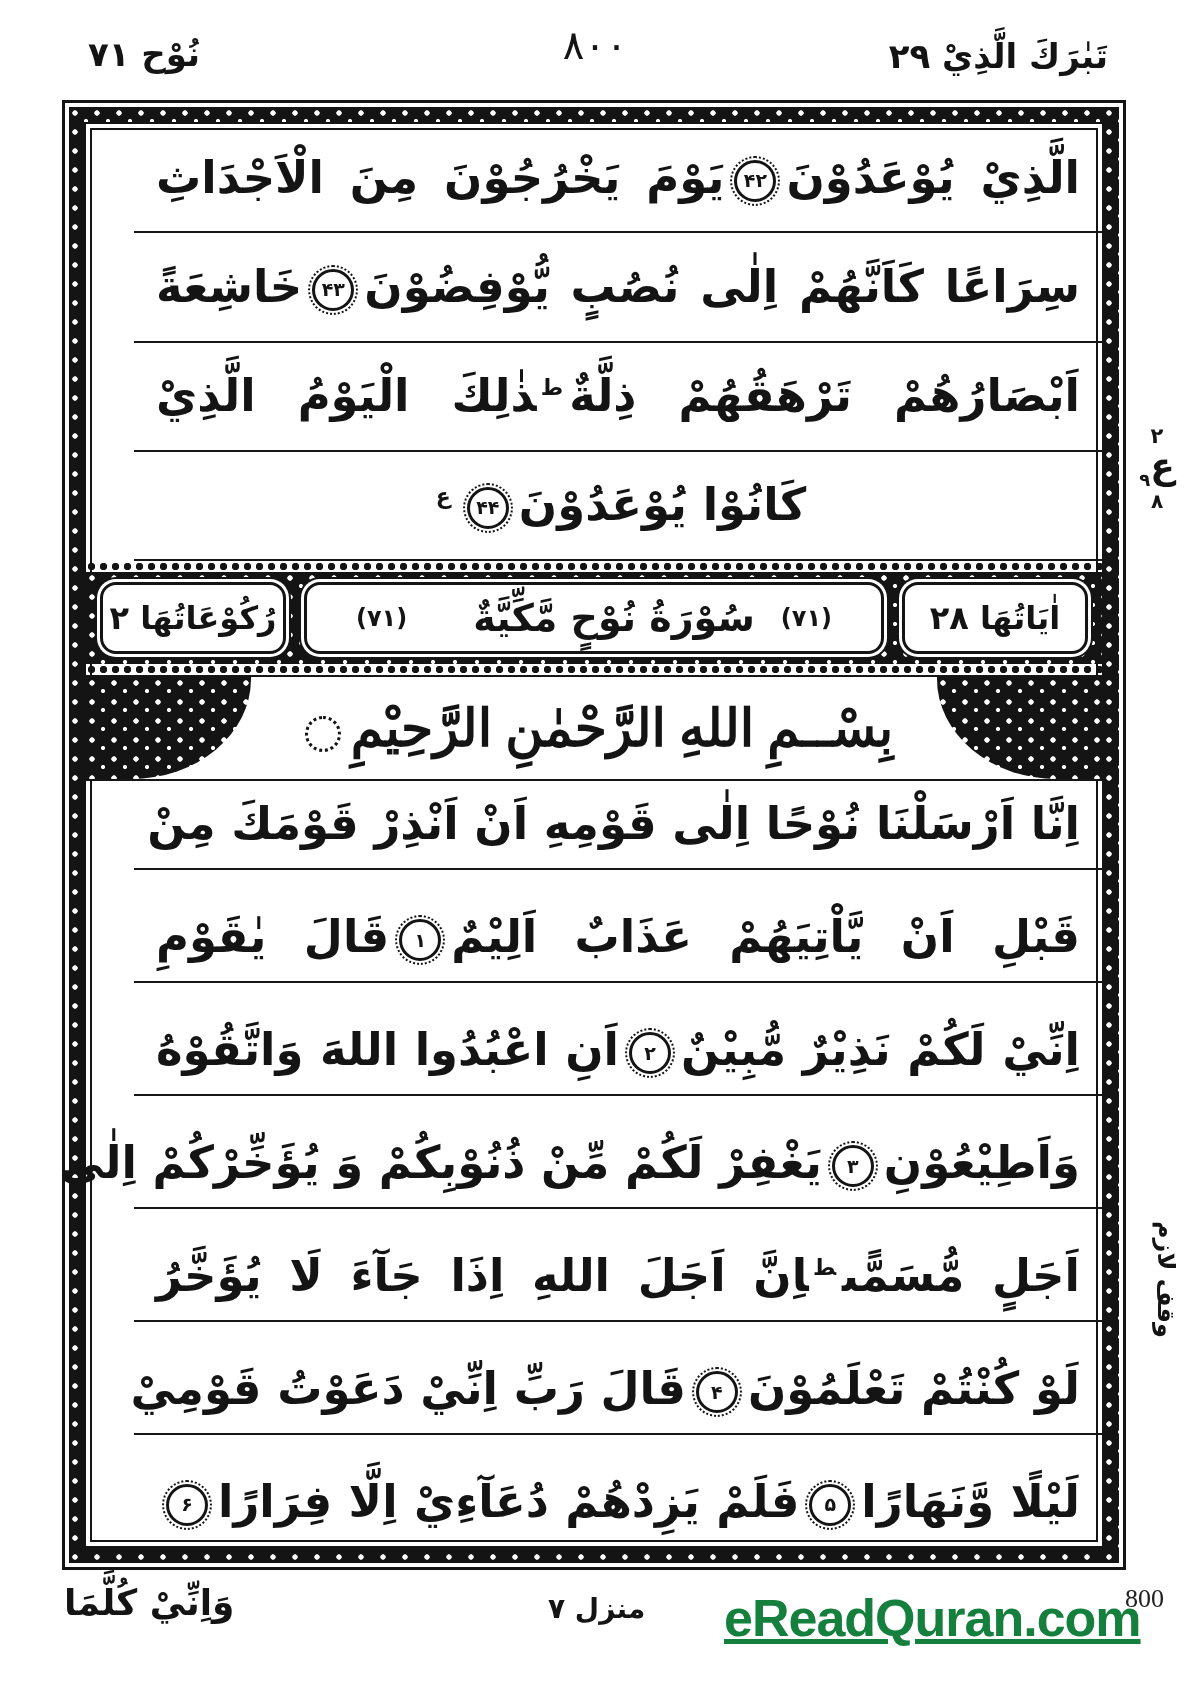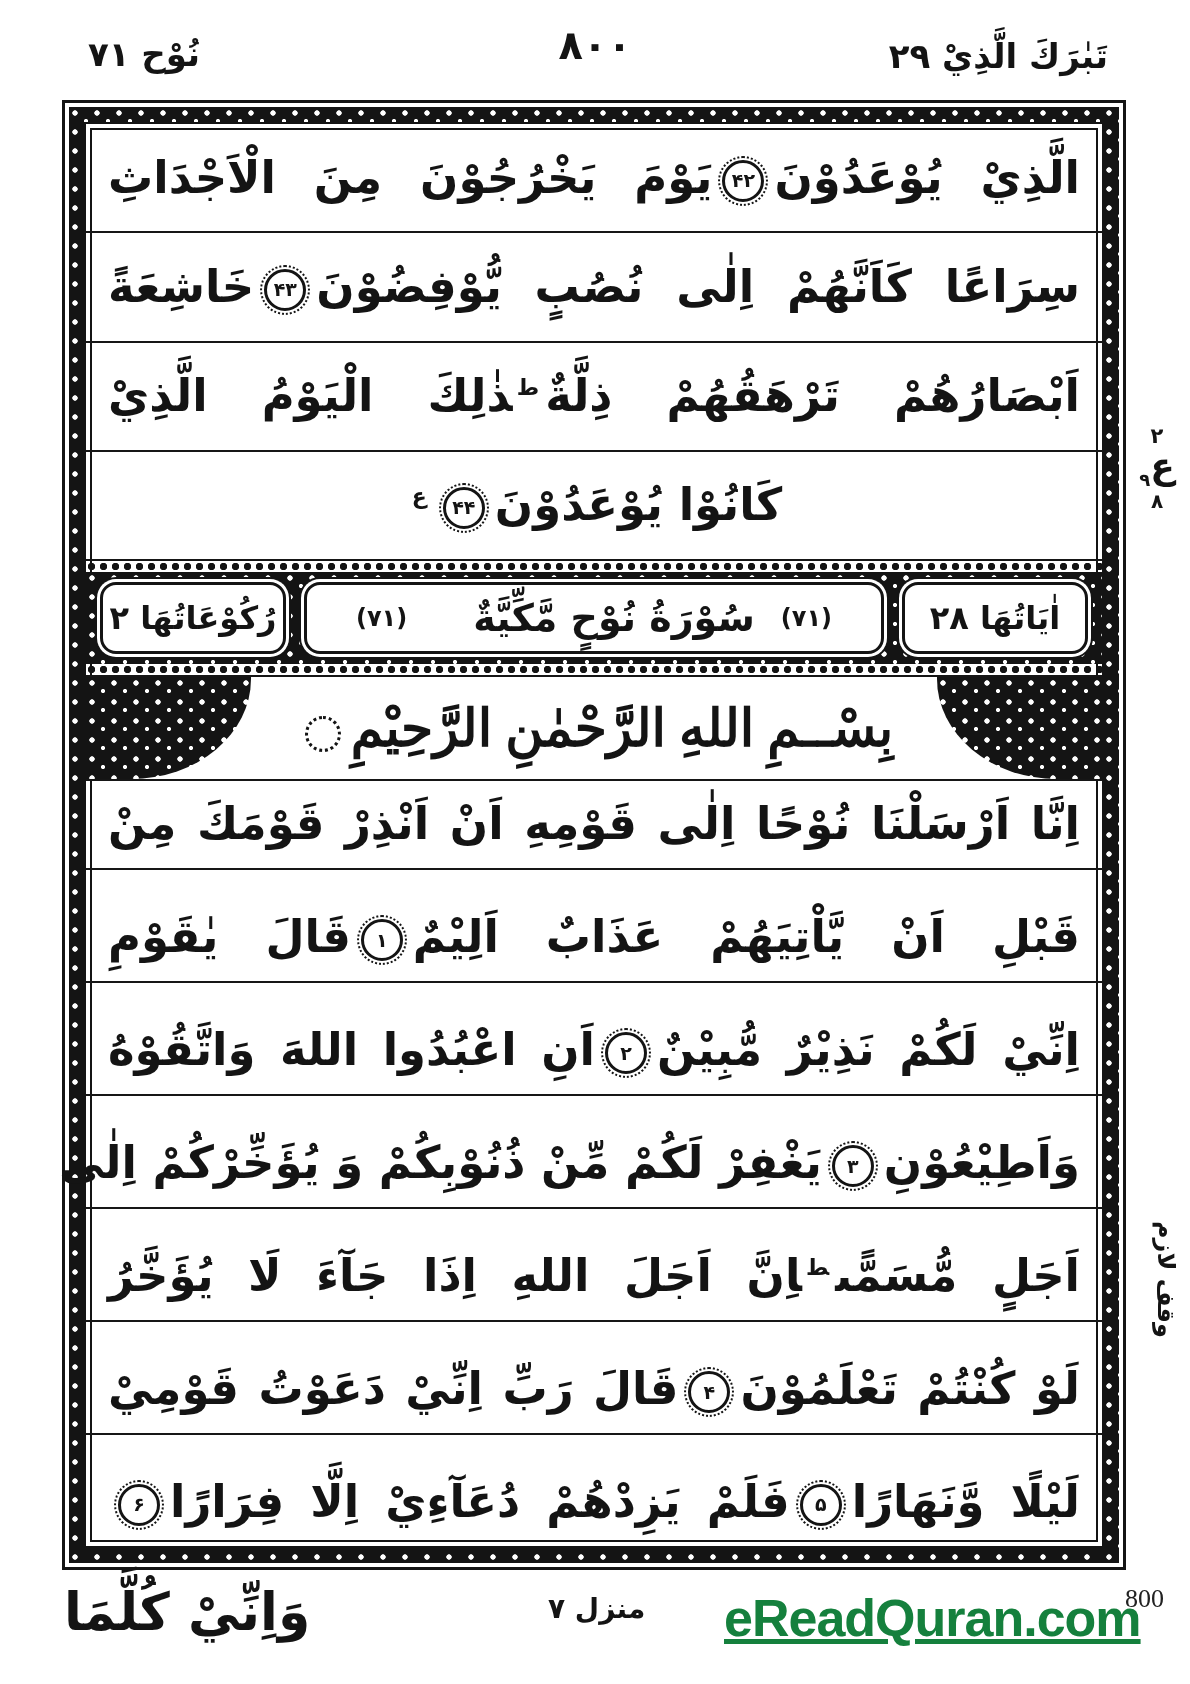--- a/index.html
+++ b/index.html
@@ -3,21 +3,21 @@
 <meta charset="utf-8">
 <style>
   html,body{margin:0;padding:0;}
   body{
     width:1190px;height:1684px;position:relative;overflow:hidden;
     background:#ffffff;color:#141414;
     font-family:"DejaVu Sans",sans-serif;
   }
   
   .hdr-left{position:absolute;left:88px;top:34px;font-size:34px;font-weight:700;direction:rtl;}
-  .hdr-center{position:absolute;left:0;right:0;top:22px;text-align:center;font-size:40px;font-weight:700;}
+  .hdr-center{position:absolute;left:0;right:0;top:22px;text-align:center;font-size:40px;font-weight:400;}
   .hdr-right{position:absolute;right:82px;top:36px;font-size:34px;font-weight:700;direction:rtl;}
 
   
   .frame{
     position:absolute;left:62px;top:100px;width:1064px;height:1470px;
     box-sizing:border-box;border:3px solid #141414;background:#fff;padding:4px;
   }
   .deco-fill{
     background-color:#141414;
     background-image:
@@ -25,21 +25,21 @@
       radial-gradient(circle at 17px 14px,#ffffff 1.7px,transparent 2.4px);
     background-size:22px 19px;
   }
   .frame-band{width:100%;height:100%;box-sizing:border-box;padding:15px;}
   .frame-inner{
     width:100%;height:100%;box-sizing:border-box;background:#fff;
     border:2px solid #141414;
     box-shadow:inset 0 0 0 4px #ffffff, inset 0 0 0 6px #141414;
     display:flex;flex-direction:column;
   }
-  .lines-block{display:flex;flex-direction:column;min-height:0;}
+  .lines-block{display:flex;flex-direction:column;min-height:0;padding-left:48px;}
   #lines-top{flex:4 1 0;}
   #lines-bottom{flex:7 1 0;gap:24px;}
 
   .line{
     flex:1 1 0;display:flex;align-items:center;
     border-bottom:2px solid #161616;padding:0 22px;min-height:0;
   }
   #lines-bottom .line:last-child{border-bottom:none;}
   .line-text{
     width:100%;direction:rtl;
@@ -98,21 +98,21 @@
   .ruku-top{display:block;font-size:21px;line-height:1;}
   .ruku-mid{display:block;font-size:36px;line-height:1.05;}
   .ruku-mid sub{font-size:18px;}
   .ruku-bot{display:block;font-size:20px;line-height:1.1;}
   .waqf-note{
     position:absolute;right:10px;top:1148px;height:190px;
     writing-mode:vertical-rl;font-size:24px;font-weight:700;direction:rtl;
   }
 
   
-  .ft-catch{position:absolute;left:64px;top:1582px;font-size:52px;font-weight:700;direction:rtl;}
+  .ft-catch{position:absolute;left:64px;top:1582px;font-size:36px;font-weight:700;direction:rtl;}
   .ft-manzil{position:absolute;left:548px;top:1592px;font-size:28px;font-weight:700;direction:rtl;}
   .ft-site{
     position:absolute;left:724px;top:1588px;font-size:52px;font-weight:700;
     font-family:"Liberation Sans",sans-serif;letter-spacing:-1px;color:#15803d;text-decoration:underline;
   }
   .ft-num{position:absolute;right:26px;top:1584px;font-size:26px;font-family:Liberation Serif, serif;color:#222;}
 </style>
 </head>
 <body>
 

